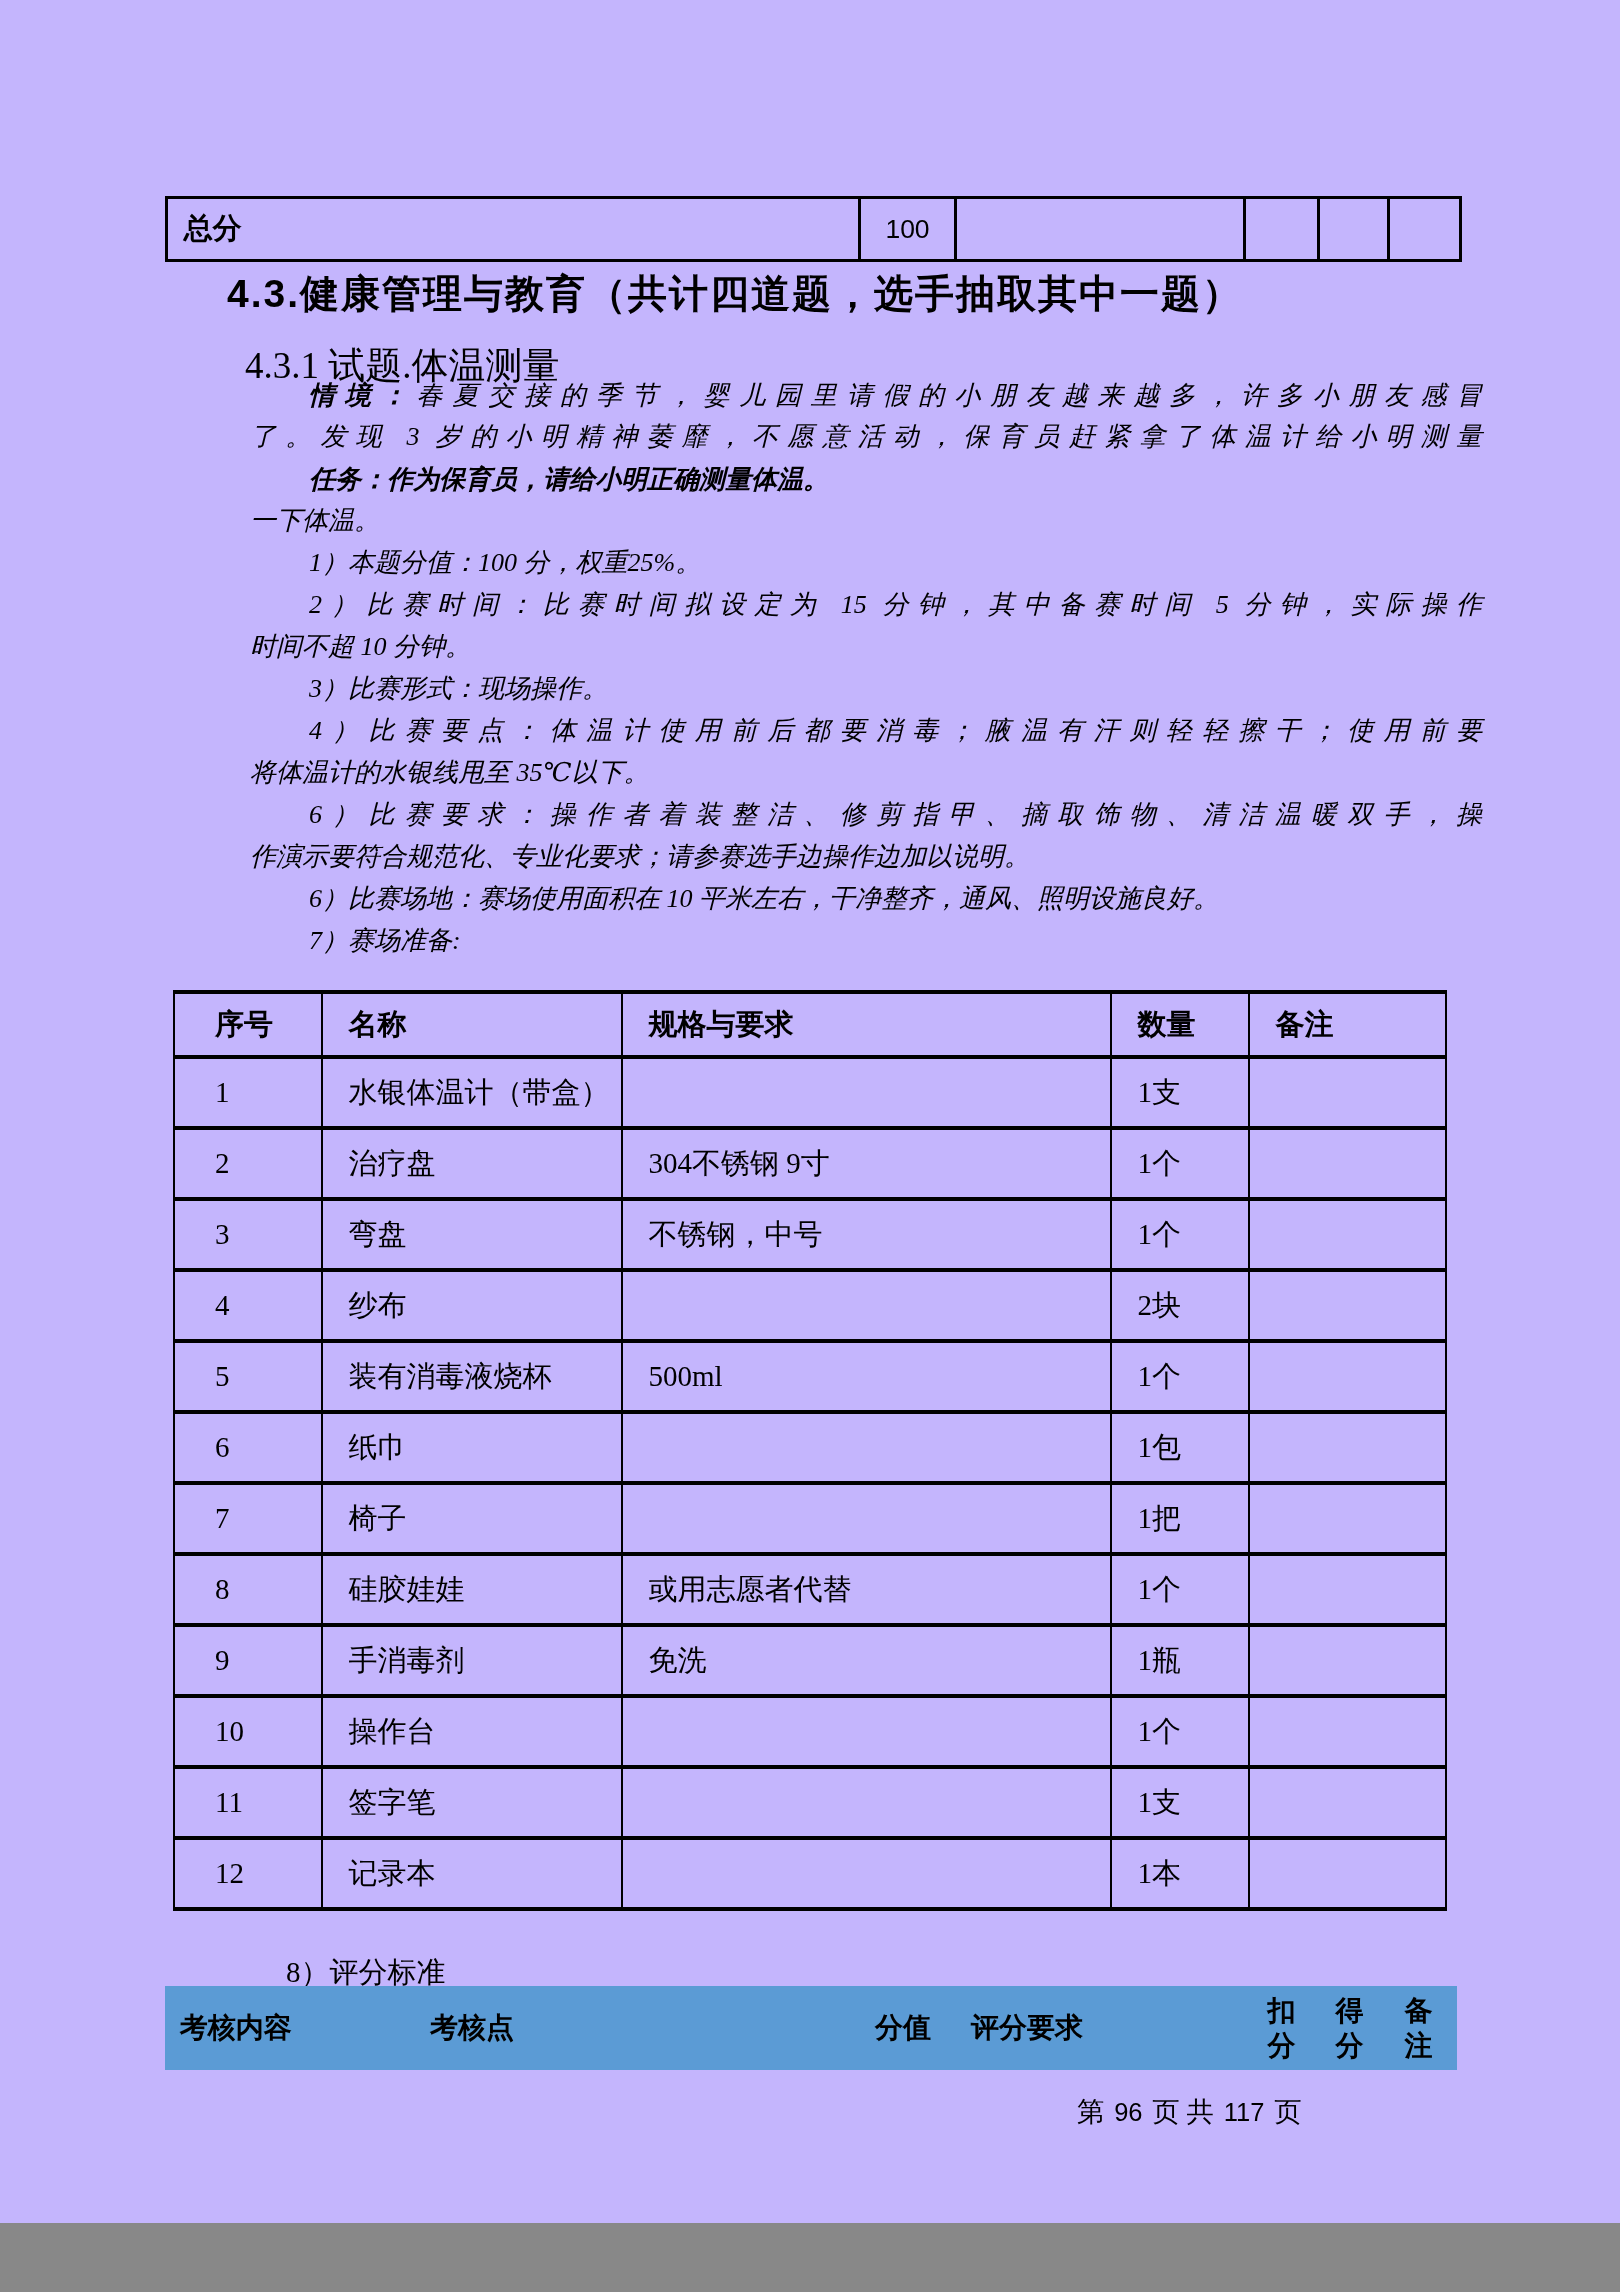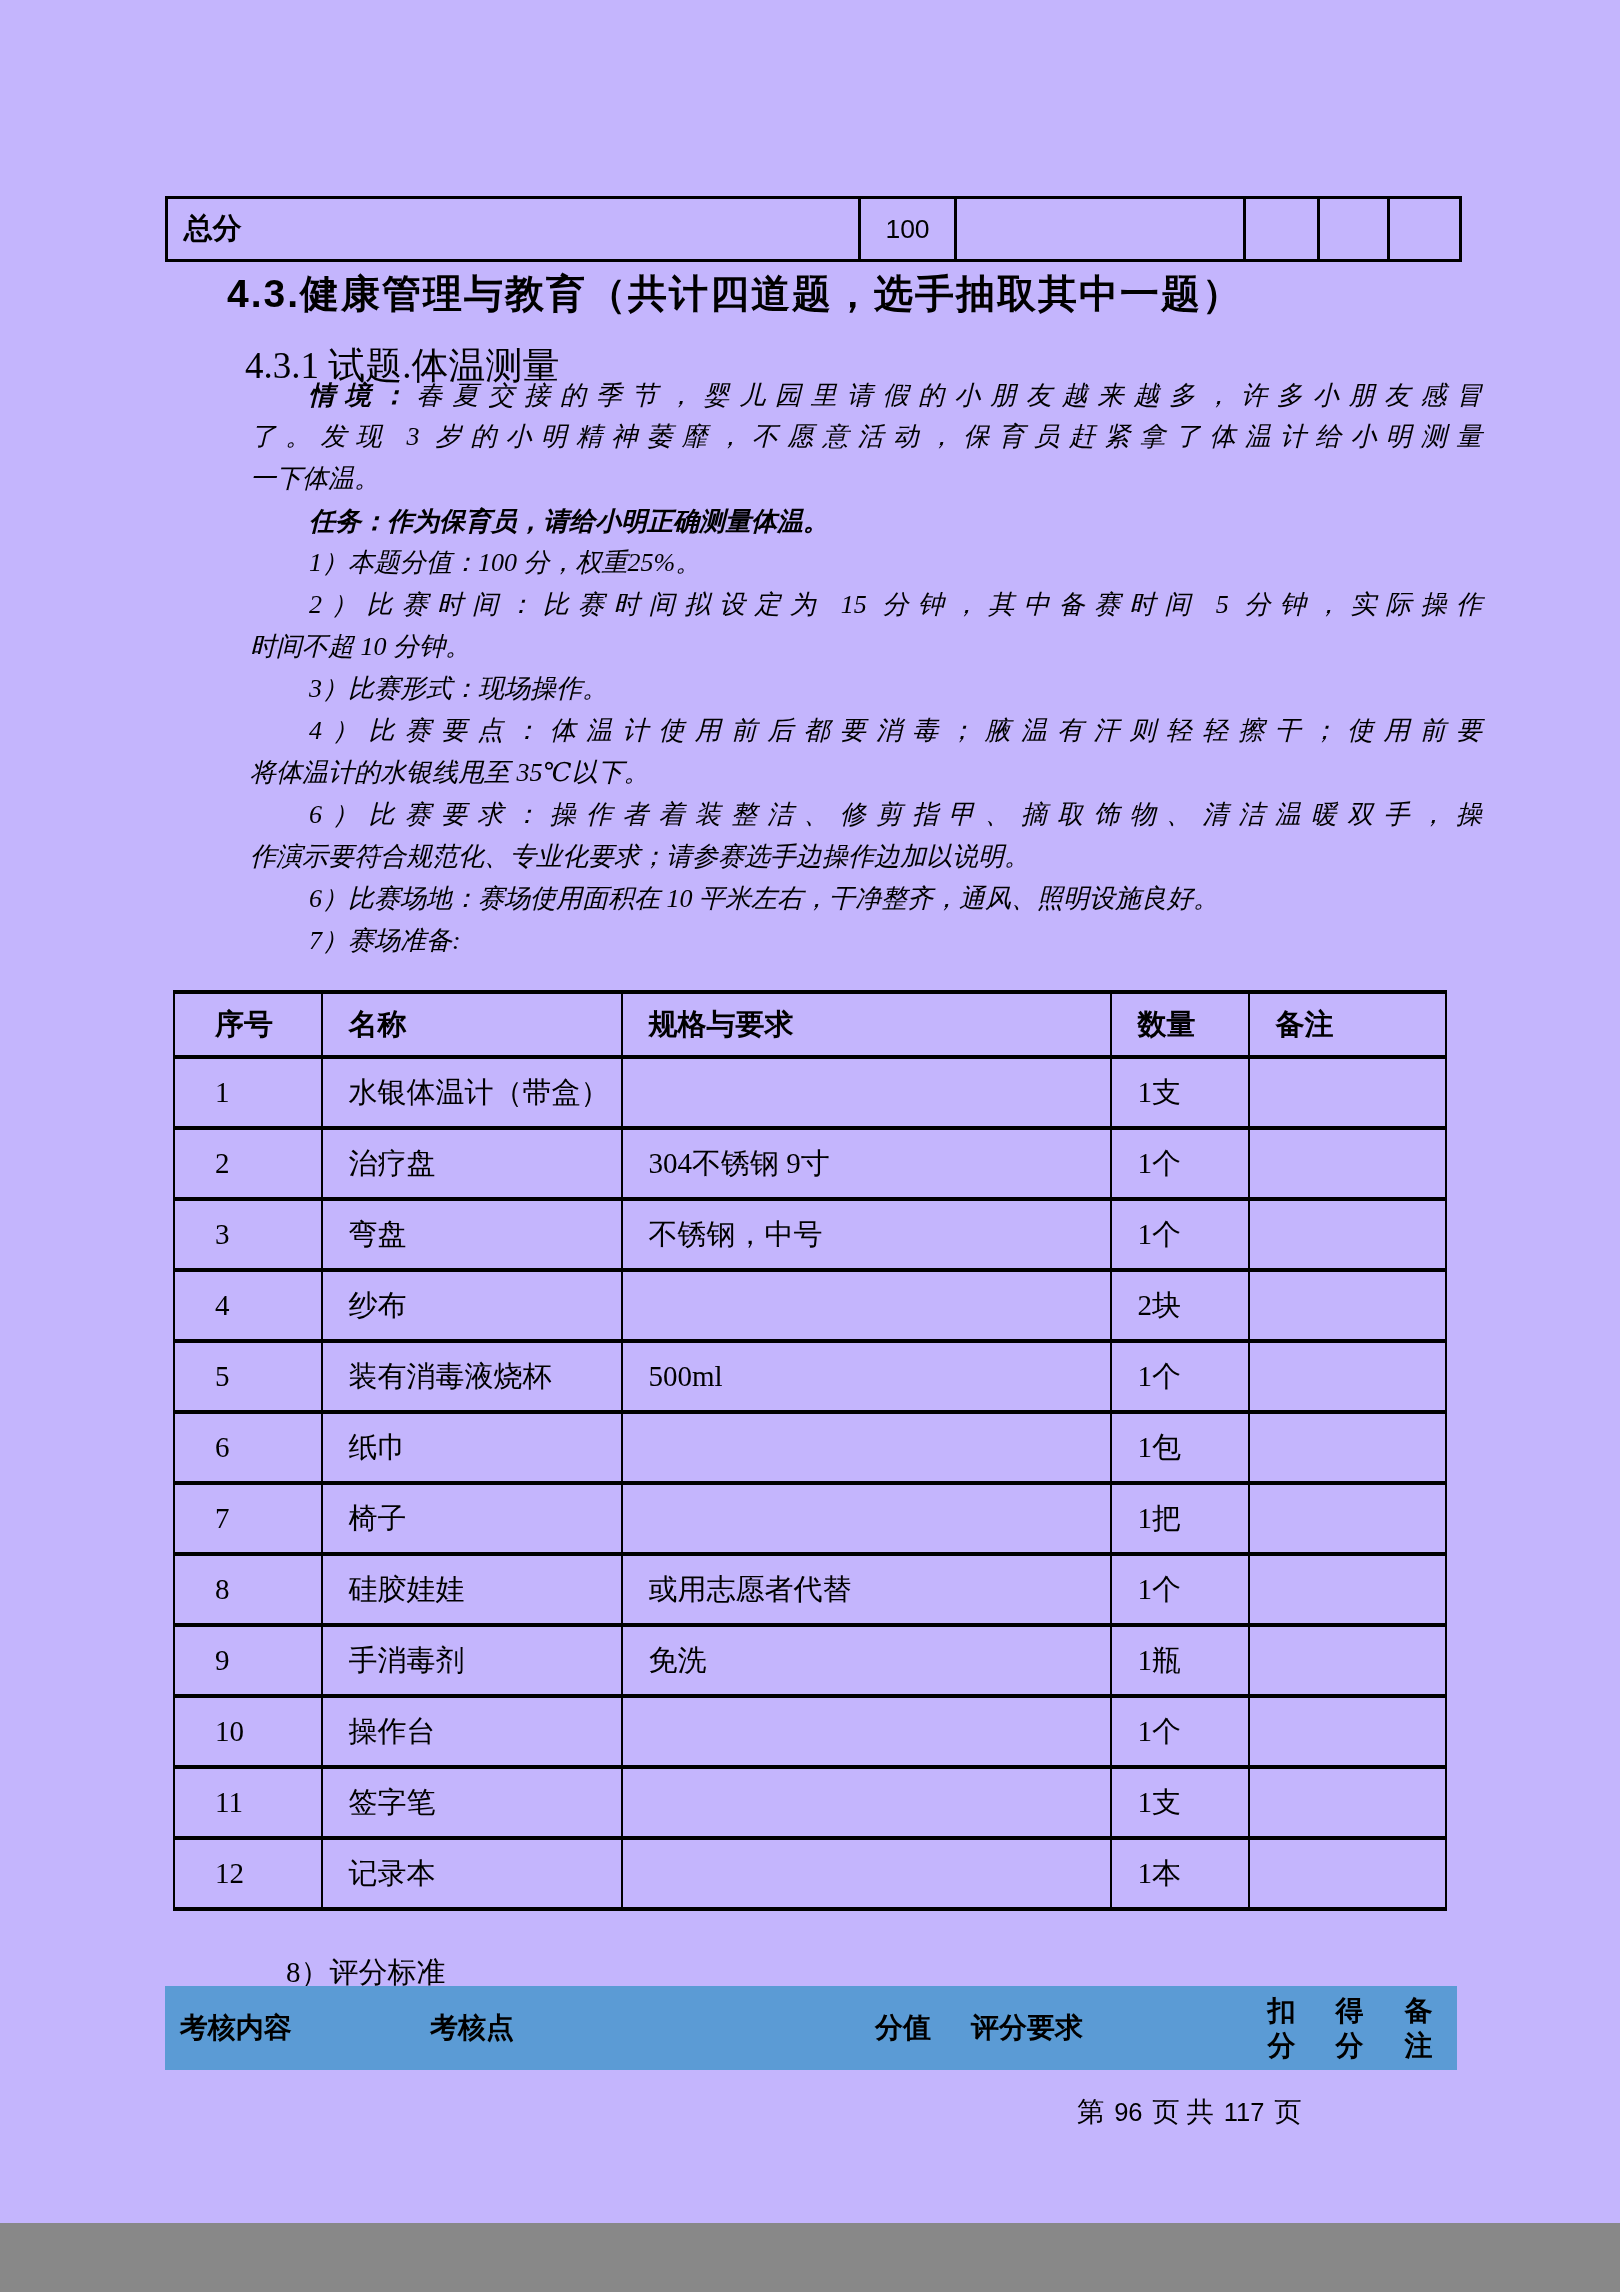--- a/index.html
+++ b/index.html
@@ -115,22 +115,22 @@
     </tr>
   </tbody>
     </table>
 
   <div class="h1">4.3.健康管理与教育（共计四道题，选手抽取其中一题）</div>
   <div class="h2">4.3.1 试题.体温测量</div>
 
   <div class="body-text" id="paragraphs">
       <div class="line indent fill"><span class="blead">情境：</span>春夏交接的季节，婴儿园里请假的小朋友越来越多，许多小朋友感冒</div>
       <div class="line fill">了。发现 3 岁的小明精神萎靡，不愿意活动，保育员赶紧拿了体温计给小明测量</div>
+      <div class="line indent bold-line">任务：作为保育员，请给小明正确测量体温。</div>
       <div class="line">一下体温。</div>
-      <div class="line indent bold-line">任务：作为保育员，请给小明正确测量体温。</div>
       <div class="line indent">1）本题分值：100 分，权重25%。</div>
       <div class="line indent fill">2）比赛时间：比赛时间拟设定为 15 分钟，其中备赛时间 5 分钟，实际操作</div>
       <div class="line">时间不超 10 分钟。</div>
       <div class="line indent">3）比赛形式：现场操作。</div>
       <div class="line indent fill">4）比赛要点：体温计使用前后都要消毒；腋温有汗则轻轻擦干；使用前要</div>
       <div class="line">将体温计的水银线甩至 35℃以下。</div>
       <div class="line indent fill">6）比赛要求：操作者着装整洁、修剪指甲、摘取饰物、清洁温暖双手，操</div>
       <div class="line">作演示要符合规范化、专业化要求；请参赛选手边操作边加以说明。</div>
       <div class="line indent">6）比赛场地：赛场使用面积在 10 平米左右，干净整齐，通风、照明设施良好。</div>
       <div class="line indent">7）赛场准备:</div>

